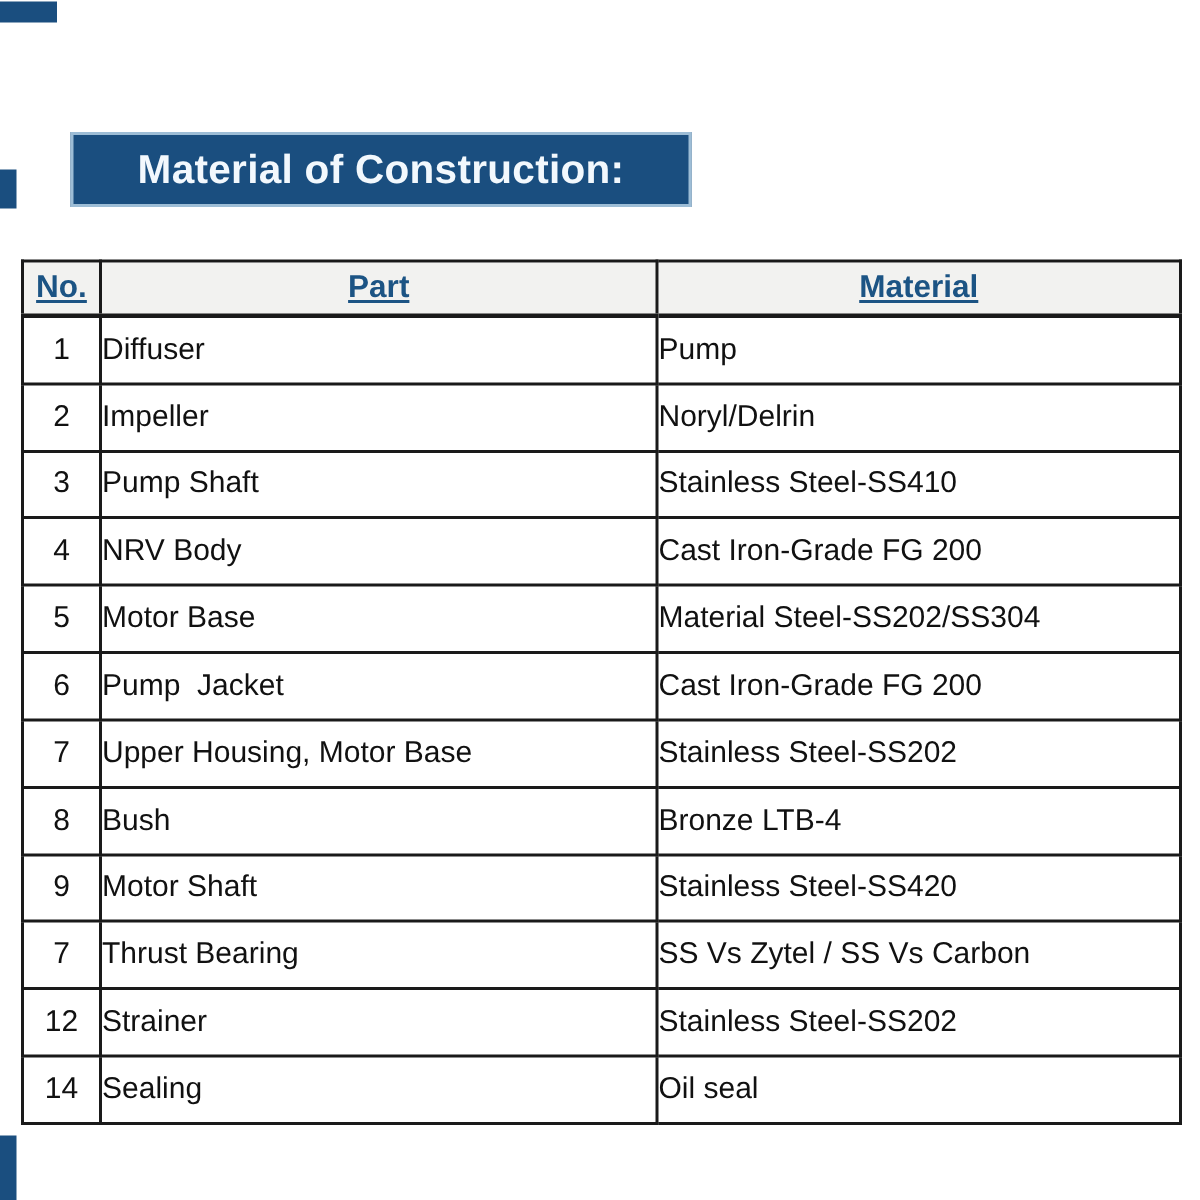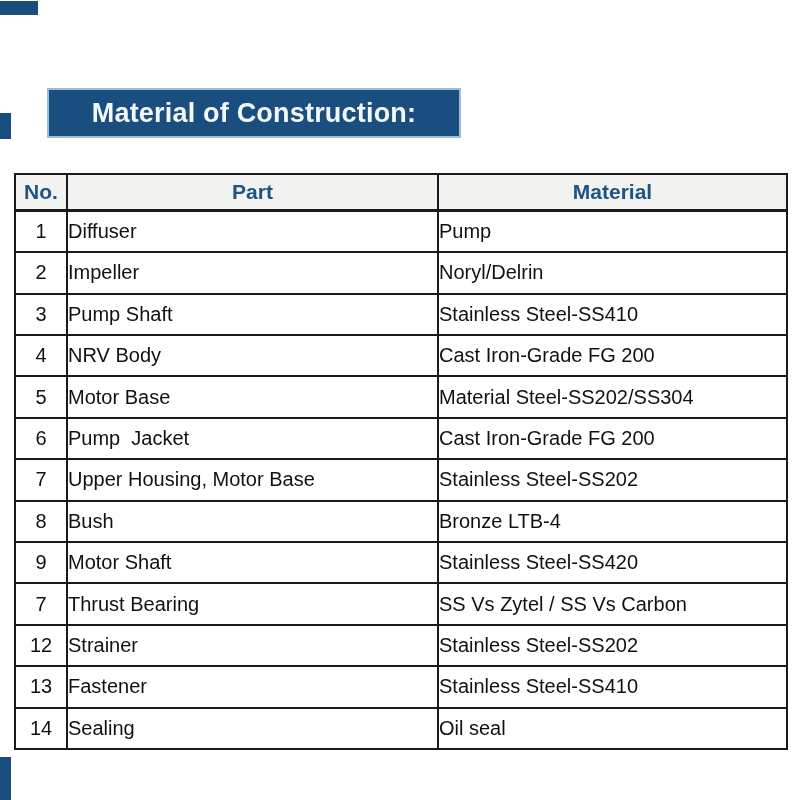--- a/index.html
+++ b/index.html
@@ -65,20 +65,21 @@
     overflow: hidden;
   }
   table.moc thead tr { height: 36px; }
   table.moc thead td {
     background: #f2f2f0;
     color: #1c5484;
     font-size: 21px;
     font-weight: bold;
     text-align: center;
     border-bottom-width: 3px;
+    text-decoration: underline;
   }
   table.moc tbody td {
     color: #111111;
     font-size: 20px;
     background: #ffffff;
   }
   td.cell-no { text-align: center; }
   td.cell-part {
     text-align: left;
     padding-left: 13px;
@@ -179,25 +180,20 @@
           <td class="cell-part">Thrust Bearing</td>
           <td class="cell-mat">SS Vs Zytel / SS Vs Carbon</td>
         </tr>
 
         <tr>
           <td class="cell-no">12</td>
           <td class="cell-part">Strainer</td>
           <td class="cell-mat">Stainless Steel-SS202</td>
         </tr>
 
-        <tr>
-          <td class="cell-no">13</td>
-          <td class="cell-part">Fastener</td>
-          <td class="cell-mat">Stainless Steel-SS410</td>
-        </tr>
 
         <tr>
           <td class="cell-no">14</td>
           <td class="cell-part">Sealing</td>
           <td class="cell-mat">Oil seal</td>
         </tr>
       </tbody>
   </table>
 
 </div>

